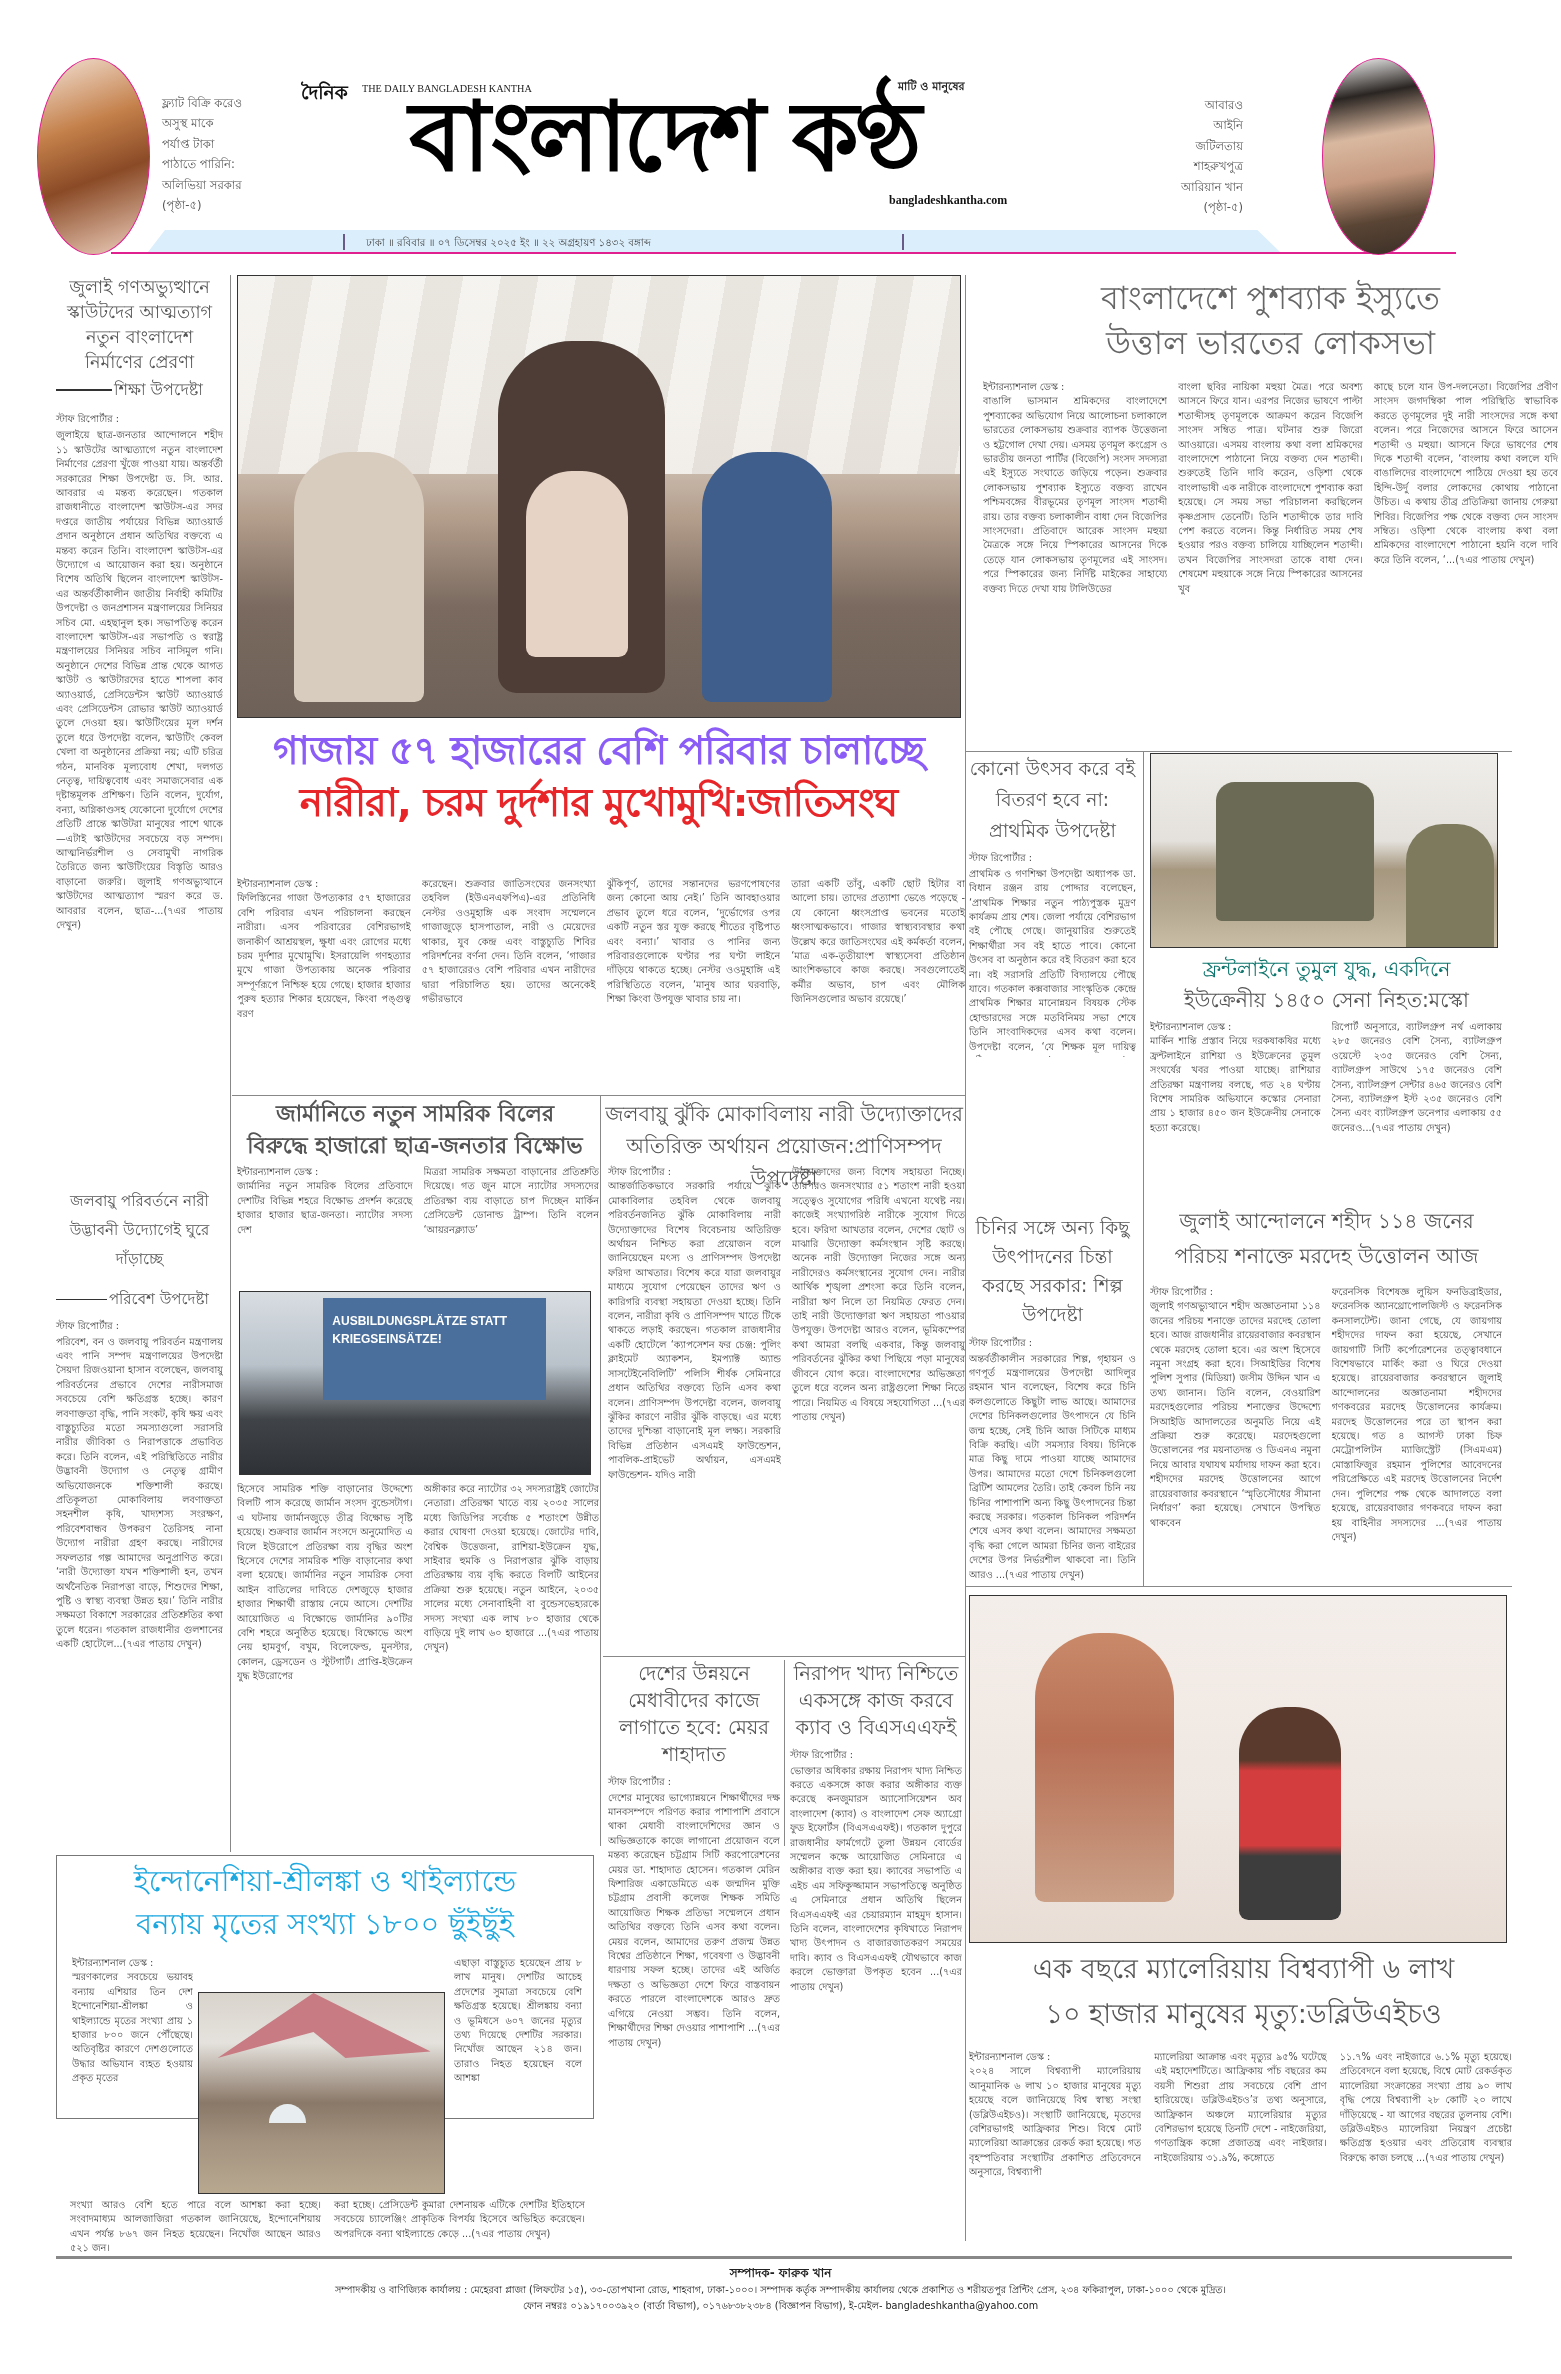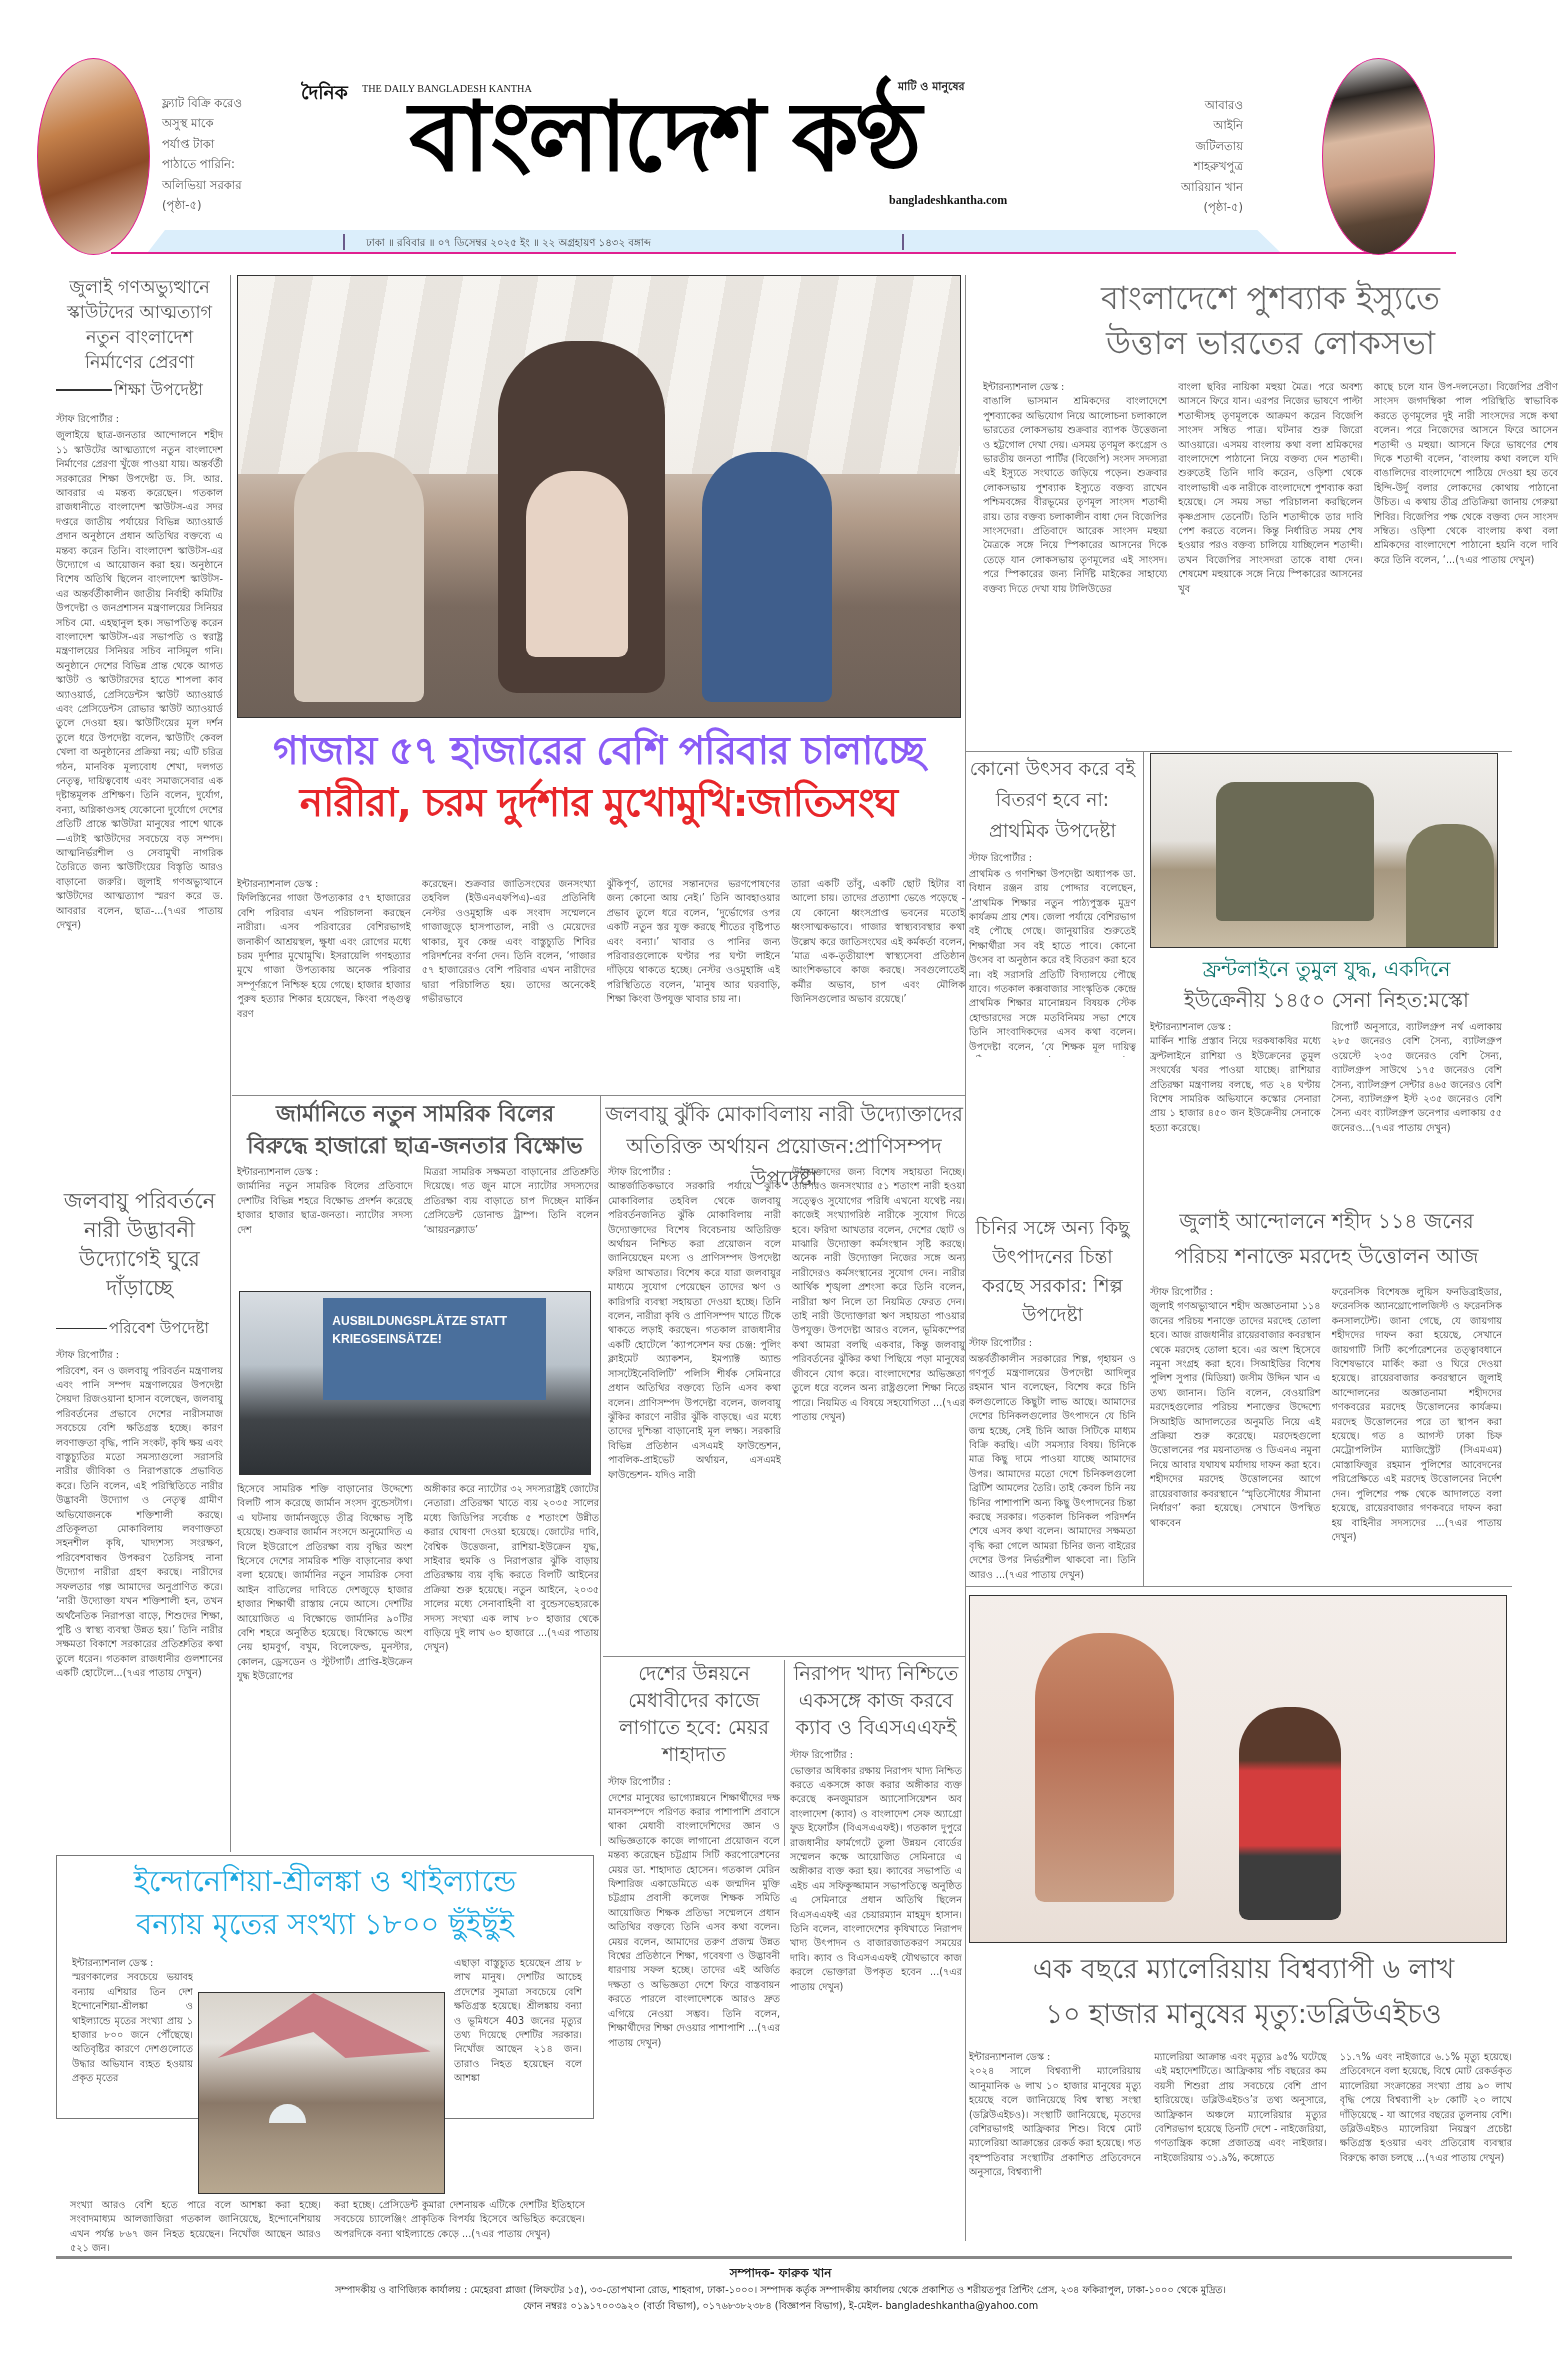--- a/index.html
+++ b/index.html
@@ -54,21 +54,21 @@
   <h2 class="hl" style="font-size:17.6px;line-height:25px;">জুলাই গণঅভ্যুত্থানে স্কাউটদের আত্মত্যাগ নতুন বাংলাদেশ নির্মাণের প্রেরণা</h2>
   <div style="display:flex;align-items:center;margin-top:1.9px;">
     <span style="width:56px;height:1.9px;background:#333;margin-right:1.9px;"></span>
     <span style="font-size:16px;color:#555;">শিক্ষা উপদেষ্টা</span>
   </div>
   <div class="byline" style="margin-top:7.4px;">স্টাফ রিপোর্টার :</div>
   <div class="txt" style="height:506px;overflow:hidden;">জুলাইয়ে ছাত্র-জনতার আন্দোলনে শহীদ ১১ স্কাউটের আত্মত্যাগে নতুন বাংলাদেশ নির্মাণের প্রেরণা খুঁজে পাওয়া যায়। অন্তর্বর্তী সরকারের শিক্ষা উপদেষ্টা ড. সি. আর. আবরার এ মন্তব্য করেছেন। গতকাল রাজধানীতে বাংলাদেশ স্কাউটস-এর সদর দপ্তরে জাতীয় পর্যায়ের বিভিন্ন অ্যাওয়ার্ড প্রদান অনুষ্ঠানে প্রধান অতিথির বক্তব্যে এ মন্তব্য করেন তিনি। বাংলাদেশ স্কাউটস-এর উদ্যোগে এ আয়োজন করা হয়। অনুষ্ঠানে বিশেষ অতিথি ছিলেন বাংলাদেশ স্কাউটস-এর অন্তর্বর্তীকালীন জাতীয় নির্বাহী কমিটির উপদেষ্টা ও জনপ্রশাসন মন্ত্রণালয়ের সিনিয়র সচিব মো. এহছানুল হক। সভাপতিত্ব করেন বাংলাদেশ স্কাউটস-এর সভাপতি ও স্বরাষ্ট্র মন্ত্রণালয়ের সিনিয়র সচিব নাসিমুল গনি। অনুষ্ঠানে দেশের বিভিন্ন প্রান্ত থেকে আগত স্কাউট ও স্কাউটারদের হাতে শাপলা কাব অ্যাওয়ার্ড, প্রেসিডেন্টস স্কাউট অ্যাওয়ার্ড এবং প্রেসিডেন্টস রোভার স্কাউট অ্যাওয়ার্ড তুলে দেওয়া হয়। স্কাউটিংয়ের মূল দর্শন তুলে ধরে উপদেষ্টা বলেন, স্কাউটিং কেবল খেলা বা অনুষ্ঠানের প্রক্রিয়া নয়; এটি চরিত্র গঠন, মানবিক মূল্যবোধ শেখা, দলগত নেতৃত্ব, দায়িত্ববোধ এবং সমাজসেবার এক দৃষ্টান্তমূলক প্রশিক্ষণ। তিনি বলেন, দুর্যোগ, বন্যা, অগ্নিকাণ্ডসহ যেকোনো দুর্যোগে দেশের প্রতিটি প্রান্তে স্কাউটরা মানুষের পাশে থাকে—এটাই স্কাউটদের সবচেয়ে বড় সম্পদ। আত্মনির্ভরশীল ও সেবামুখী নাগরিক তৈরিতে জন্য স্কাউটিংয়ের বিস্তৃতি আরও বাড়ানো জরুরি। জুলাই গণঅভ্যুত্থানে স্কাউটদের আত্মত্যাগ স্মরণ করে ড. আবরার বলেন, ছাত্র-...(৭এর পাতায় দেখুন)</div>
 </div>
 
 <div class="col" style="left:56px;top:1187px;width:167px;">
-  <h2 class="hl" style="font-size:21px;line-height:29px;">জলবায়ু পরিবর্তনে নারী উদ্ভাবনী উদ্যোগেই ঘুরে দাঁড়াচ্ছে</h2>
+  <h2 class="hl" style="font-size:15px;line-height:29px;">জলবায়ু পরিবর্তনে নারী উদ্ভাবনী উদ্যোগেই ঘুরে দাঁড়াচ্ছে</h2>
   <div style="display:flex;align-items:center;margin-top:13px;">
     <span style="width:51px;height:1.9px;background:#333;margin-right:1.9px;"></span>
     <span style="font-size:15px;color:#555;">পরিবেশ উপদেষ্টা</span>
   </div>
   <div class="byline" style="margin-top:5.6px;">স্টাফ রিপোর্টার :</div>
   <div class="txt" style="height:492px;overflow:hidden;">পরিবেশ, বন ও জলবায়ু পরিবর্তন মন্ত্রণালয় এবং পানি সম্পদ মন্ত্রণালয়ের উপদেষ্টা সৈয়দা রিজওয়ানা হাসান বলেছেন, জলবায়ু পরিবর্তনের প্রভাবে দেশের নারীসমাজ সবচেয়ে বেশি ক্ষতিগ্রস্ত হচ্ছে। কারণ লবণাক্ততা বৃদ্ধি, পানি সংকট, কৃষি ক্ষয় এবং বাস্তুচ্যুতির মতো সমস্যাগুলো সরাসরি নারীর জীবিকা ও নিরাপত্তাকে প্রভাবিত করে। তিনি বলেন, এই পরিস্থিতিতে নারীর উদ্ভাবনী উদ্যোগ ও নেতৃত্ব গ্রামীণ অভিযোজনকে শক্তিশালী করছে। প্রতিকূলতা মোকাবিলায় লবণাক্ততা সহনশীল কৃষি, খাদ্যশস্য সংরক্ষণ, পরিবেশবান্ধব উপকরণ তৈরিসহ নানা উদ্যোগ নারীরা গ্রহণ করছে। নারীদের সফলতার গল্প আমাদের অনুপ্রাণিত করে। ‘নারী উদ্যোক্তা যখন শক্তিশালী হন, তখন অর্থনৈতিক নিরাপত্তা বাড়ে, শিশুদের শিক্ষা, পুষ্টি ও স্বাস্থ্য ব্যবস্থা উন্নত হয়।’ তিনি নারীর সক্ষমতা বিকাশে সরকারের প্রতিশ্রুতির কথা তুলে ধরেন। গতকাল রাজধানীর গুলশানের একটি হোটেলে...(৭এর পাতায় দেখুন)</div>
 </div>
 
 <div class="abs photo" style="left:237px;top:275px;width:724px;height:443px;background:linear-gradient(180deg,#f2efea 0%,#e4ddd5 30%,#b39d8b 55%,#7a6a5f 75%,#6e6158 100%);">
   <div style="position:absolute;left:0;top:0;width:100%;height:45%;background:repeating-linear-gradient(100deg,#f6f4f0 0 37px,#e8e4de 37px 74px);opacity:.9;"></div>
@@ -138,21 +138,21 @@
 <div class="abs" style="left:56px;top:1855px;width:538px;height:264px;border:0.9px solid #777;">
   <div style="text-align:center;padding-top:3.7px;">
     <div style="font-size:29px;line-height:43px;color:#1ea8e0;">ইন্দোনেশিয়া-শ্রীলঙ্কা ও থাইল্যান্ডে</div>
     <div style="font-size:29px;line-height:43px;color:#1ea8e0;">বন্যায় মৃতের সংখ্যা ১৮০০ ছুঁইছুঁই</div>
   </div>
   <div class="txt" style="position:absolute;left:15px;top:100px;width:121px;height:162px;overflow:hidden;">
     <div class="byline">ইন্টারন্যাশনাল ডেস্ক :</div>
     <div>স্মরণকালের সবচেয়ে ভয়াবহ বন্যায় এশিয়ার তিন দেশ ইন্দোনেশিয়া-শ্রীলঙ্কা ও থাইল্যান্ডে মৃতের সংখ্যা প্রায় ১ হাজার ৮০০ জনে পৌঁছেছে। অতিবৃষ্টির কারণে দেশগুলোতে উদ্ধার অভিযান ব্যহত হওয়ায় প্রকৃত মৃতের</div>
   </div>
 
-  <div class="txt" style="position:absolute;left:397px;top:100px;width:128px;height:162px;overflow:hidden;">এছাড়া বাস্তুচ্যুত হয়েছেন প্রায় ৮ লাখ মানুষ। দেশটির আচেহ প্রদেশের সুমাত্রা সবচেয়ে বেশি ক্ষতিগ্রস্ত হয়েছে। শ্রীলঙ্কায় বন্যা ও ভূমিধসে 403 জনের মৃত্যুর তথ্য দিয়েছে দেশটির সরকার। নিখোঁজ আছেন ২১৪ জন। তারাও নিহত হয়েছেন বলে আশঙ্কা</div>
+  <div class="txt" style="position:absolute;left:397px;top:100px;width:128px;height:162px;overflow:hidden;">এছাড়া বাস্তুচ্যুত হয়েছেন প্রায় ৮ লাখ মানুষ। দেশটির আচেহ প্রদেশের সুমাত্রা সবচেয়ে বেশি ক্ষতিগ্রস্ত হয়েছে। শ্রীলঙ্কায় বন্যা ও ভূমিধসে ৬০৭ জনের মৃত্যুর তথ্য দিয়েছে দেশটির সরকার। নিখোঁজ আছেন ২১৪ জন। তারাও নিহত হয়েছেন বলে আশঙ্কা</div>
 </div>
 <div class="abs photo" style="left:198px;top:1992px;width:247px;height:202px;background:linear-gradient(180deg,#d9d4cc 0%,#e5e2dd 25%,#8a7868 55%,#a49480 75%,#b8a890 100%);">
   <div style="position:absolute;left:18.6px;top:0;width:213px;height:65px;background:#c97b83;clip-path:polygon(0 100%,45% 0,100% 90%,60% 100%,45% 60%);"></div>
   <div style="position:absolute;left:70px;top:111px;width:37px;height:18.6px;background:#e8eef0;border-radius:18.6px 18.6px 0 0;"></div>
 </div>
 <div class="abs" style="left:70px;top:2198px;width:515px;display:grid;grid-template-columns:1fr 1fr;column-gap:13px;">
   <div class="txt">সংখ্যা আরও বেশি হতে পারে বলে আশঙ্কা করা হচ্ছে। সংবাদমাধ্যম আলজাজিরা গতকাল জানিয়েছে, ইন্দোনেশিয়ায় এখন পর্যন্ত ৮৬৭ জন নিহত হয়েছেন। নিখোঁজ আছেন আরও ৫২১ জন।</div>
   <div class="txt">করা হচ্ছে। প্রেসিডেন্ট কুমারা দেশনায়ক এটিকে দেশটির ইতিহাসে সবচেয়ে চ্যালেঞ্জিং প্রাকৃতিক বিপর্যয় হিসেবে অভিহিত করেছেন। অপরদিকে বন্যা থাইল্যান্ডে কেড়ে ...(৭এর পাতায় দেখুন)</div>
 </div>
 

